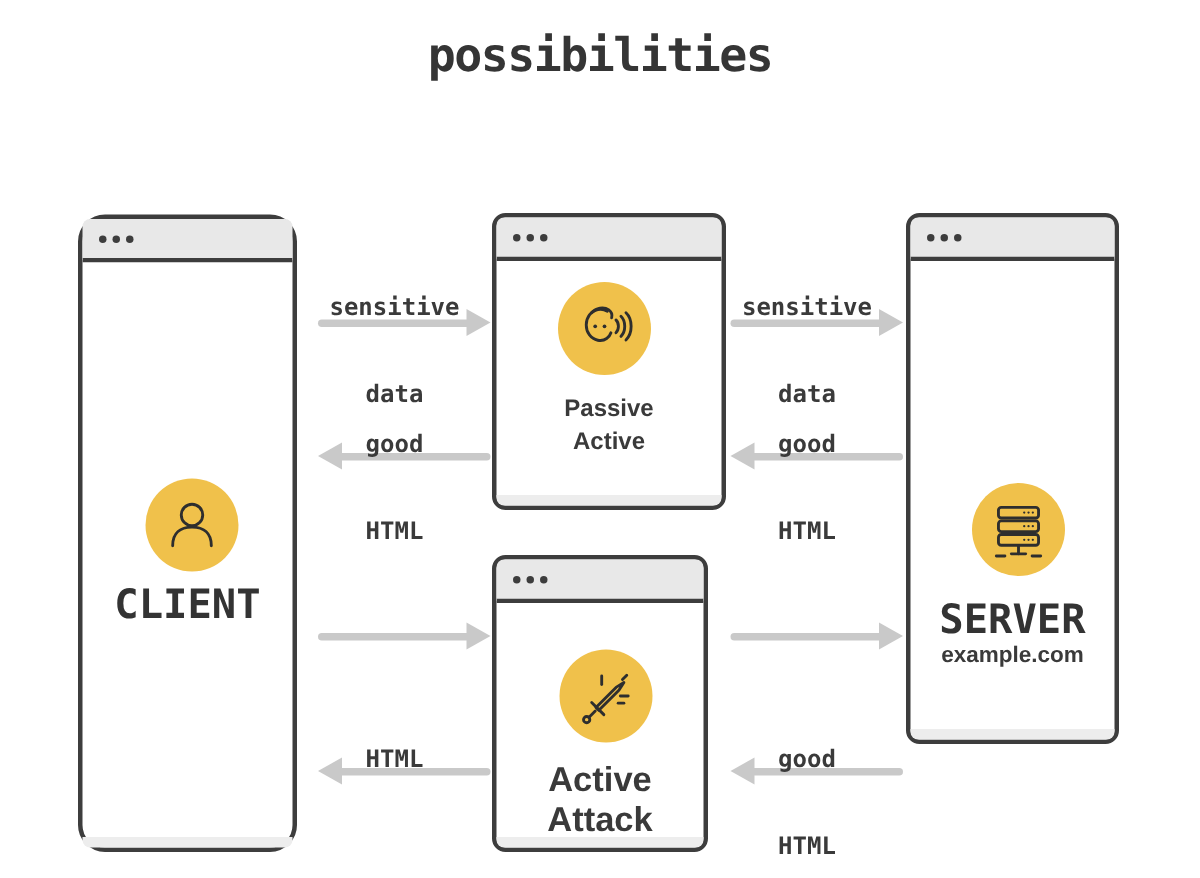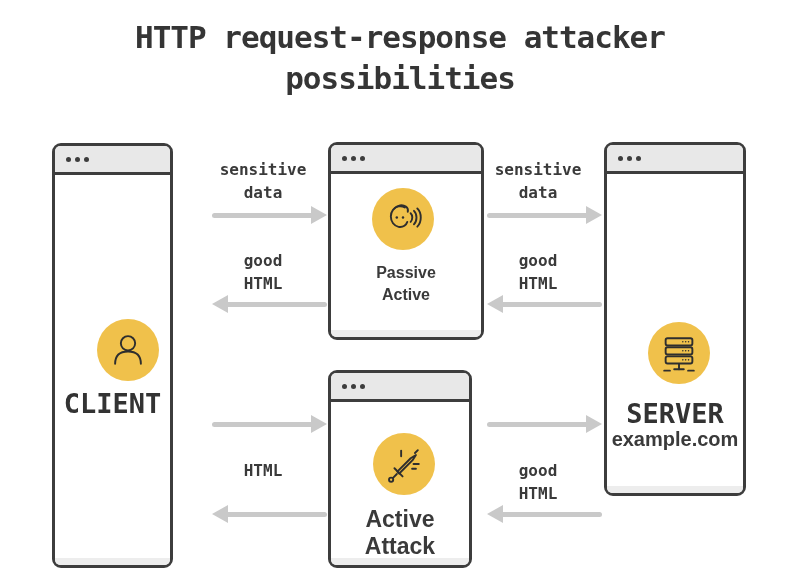--- a/index.html
+++ b/index.html
@@ -15,54 +15,53 @@
   .dot { width:5px; height:5px; border-radius:50%; background:#3d3d3d; }
   .footerbar { position:absolute; bottom:0; left:0; right:0; height:7px; background:#ededed; border-radius:0 0 5px 5px; }
 
   .badge { position:absolute; width:62px; height:62px; border-radius:50%; background:#f0c14b;
            display:flex; align-items:center; justify-content:center; }
   .badge svg { stroke:#2e2e2e; fill:none; stroke-width:2; stroke-linecap:round; stroke-linejoin:round; }
 
   .node-label { position:absolute; left:0; right:0; text-align:center; font-weight:bold; color:#333333; }
   .client-label  { top:242px; font-size:27px; }
   .server-label  { top:253px; font-size:27px; }
-  .server-domain { top:283px; font-size:20px; font-family:"Liberation Sans", sans-serif; color:#3a3a3a; }
+  .server-domain { top:283px; font-size:15px; font-family:"Liberation Sans", sans-serif; color:#3a3a3a; }
   .passive-label { top:117px; font-size:16px; line-height:22px; font-family:"Liberation Sans", sans-serif; color:#3a3a3a; }
   .active-label  { top:133px; font-size:23px; font-family:"Liberation Sans", sans-serif; color:#3a3a3a; }
 
   .arrow { position:absolute; height:18px; width:115px; }
   .arrow .shaft { position:absolute; top:7px; height:5px; background:#c9c9c9; border-radius:3px; }
   .arrow .head  { position:absolute; top:0; width:0; height:0;
                   border-top:9px solid transparent; border-bottom:9px solid transparent; }
   .arrow.dir-right .shaft { left:0; right:13px; }
   .arrow.dir-right .head  { right:0; border-left:16px solid #c9c9c9; }
   .arrow.dir-left  .shaft { left:13px; right:0; }
   .arrow.dir-left  .head  { left:0;  border-right:16px solid #c9c9c9; }
 
   .flow-label { position:absolute; width:120px; text-align:center; font-weight:bold;
                 font-size:16px; line-height:23px; color:#3a3a3a; }
-  .flow-label span { display:block; }
+  .flow-label span { display:block;margin-top:35px; }
 
   .watermark { position:absolute; left:3px; top:550px; display:flex; align-items:center; gap:3px;
                opacity:0.75; }
   .watermark svg { stroke:#c4c4c4; fill:none; stroke-width:3; stroke-linecap:round; }
   .watermark .wm-text { font-size:21px; font-weight:bold; color:#c6c6c6;
                         font-family:"DejaVu Sans", sans-serif; letter-spacing:1px; }
 </style>
 </head>
 <body>
 
 <div class="canvas">
 
   <div class="title">
-    <div>HTTP request-response attacker</div>
     <div>possibilities</div>
   </div>
 
-  <div class="browser" style="left:52px; top:143px; width:121px; height:425px;">
+  <div class="browser" style="left:52px; top:143px; width:146px; height:425px;border-radius:18px;">
     <div class="titlebar">
       <span class="dot"></span>
       <span class="dot"></span>
       <span class="dot"></span>
     </div>
     <div class="badge" style="left:42px; top:173px;">
       <svg width="42" height="42" viewBox="0 0 44 44">
         <circle cx="22" cy="15" r="7.5"></circle>
         <path d="M8.5 36.5 C8.5 27.5 14 23.5 22 23.5 C30 23.5 35.5 27.5 35.5 36.5"></path>
       </svg>

